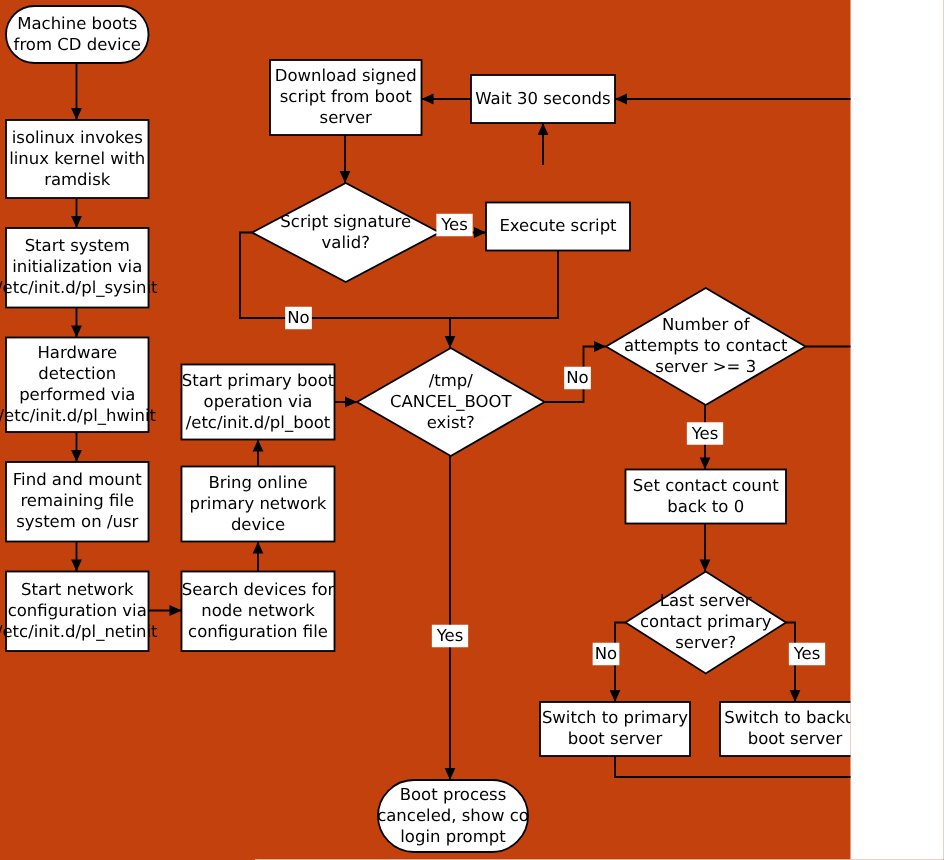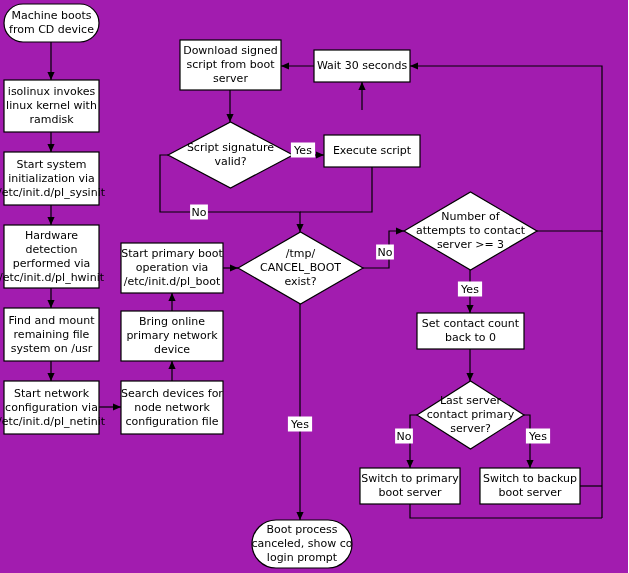--- a/index.html
+++ b/index.html
@@ -3,23 +3,23 @@
 <meta charset="utf-8">
 <title>Boot Process Flowchart</title>
 <style>
   html, body {
     margin: 0;
     padding: 0;
     background: #ffffff;
   }
   #flowchart-root {
     position: relative;
-    width: 628px;
+    width: 567px;
     height: 573px;
-    background: #a21caf;
+    background: #c2410c;
     font-family: "DejaVu Sans", sans-serif;
     overflow: hidden;
     text-align: right;
   }
   svg#flow-svg {
     position: absolute;
     left: 0;
     top: 0;
     width: 629px;
     height: 573px;

